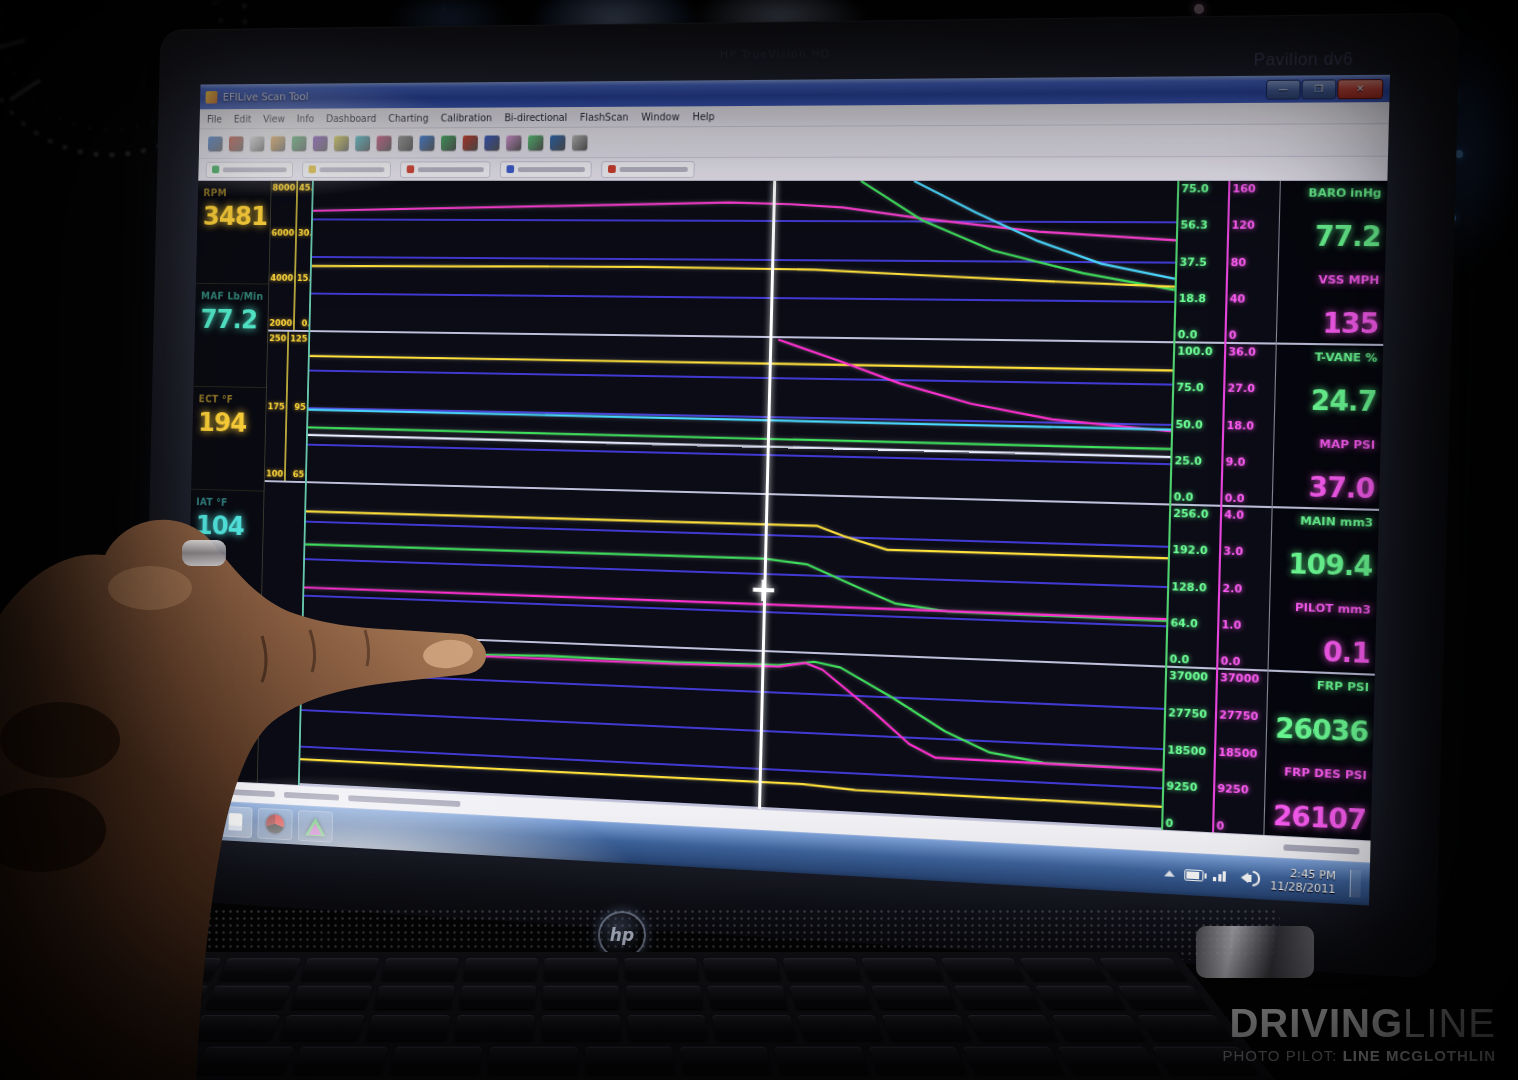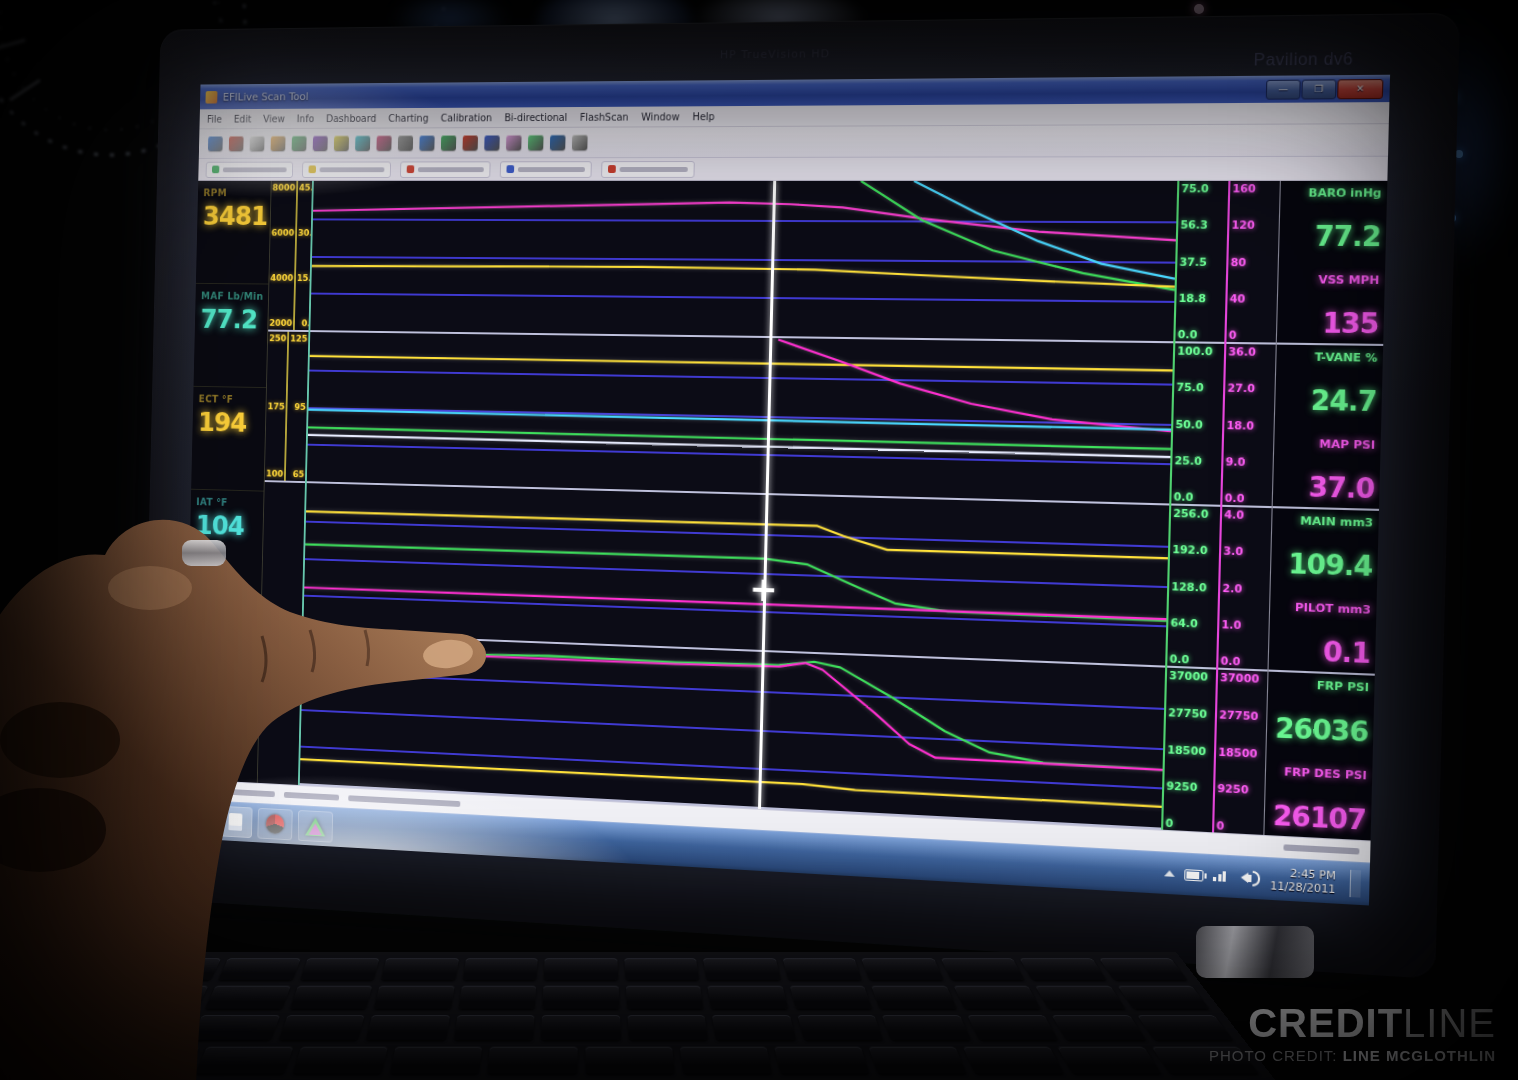--- a/index.html
+++ b/index.html
@@ -491,20 +491,23 @@
             <div>2:45 PM</div>
             <div>11/28/2011</div>
           </div>
           <div class="showdesk"></div>
         </div>
       </div>
       <div class="flare"></div>
     </div>
   </div>
 
+  <div class="hinge">
+    <div class="hp-logo">hp</div>
+  </div>
   <div class="hinge-cap"></div>
   <div class="deck" id="deck">
       <div class="krow">
         <div class="key"></div>
         <div class="key"></div>
         <div class="key"></div>
         <div class="key"></div>
         <div class="key"></div>
         <div class="key"></div>
         <div class="key"></div>
@@ -592,20 +595,20 @@
     <path d="M262,636 q8,26 0,46" stroke="#20100a" stroke-width="3" fill="none" opacity=".5"></path>
     <path d="M310,630 q8,24 2,42" stroke="#20100a" stroke-width="3" fill="none" opacity=".45"></path>
     <path d="M365,630 q6,20 2,36" stroke="#20100a" stroke-width="3" fill="none" opacity=".4"></path>
     <ellipse cx="60" cy="740" rx="60" ry="38" fill="#1a0d06" opacity=".75"></ellipse>
     <ellipse cx="40" cy="830" rx="66" ry="42" fill="#150a05" opacity=".8"></ellipse>
     <ellipse cx="150" cy="588" rx="42" ry="22" fill="rgba(214,164,122,.28)"></ellipse>
   </svg>
 
   <div class="watermark">
     <div class="wm-brand">
-      <span class="b">CREDIT</span><span class="l">LINE</span>
+      <span class="b">DRIVING</span><span class="l">LINE</span>
     </div>
     <div class="wm-credit">
-      <span class="cl">PHOTO CREDIT:</span>
+      <span class="cl">PHOTO PILOT:</span>
       <span class="cn">LINE MCGLOTHLIN</span>
     </div>
   </div>
 </div>
 
 </body></html>

